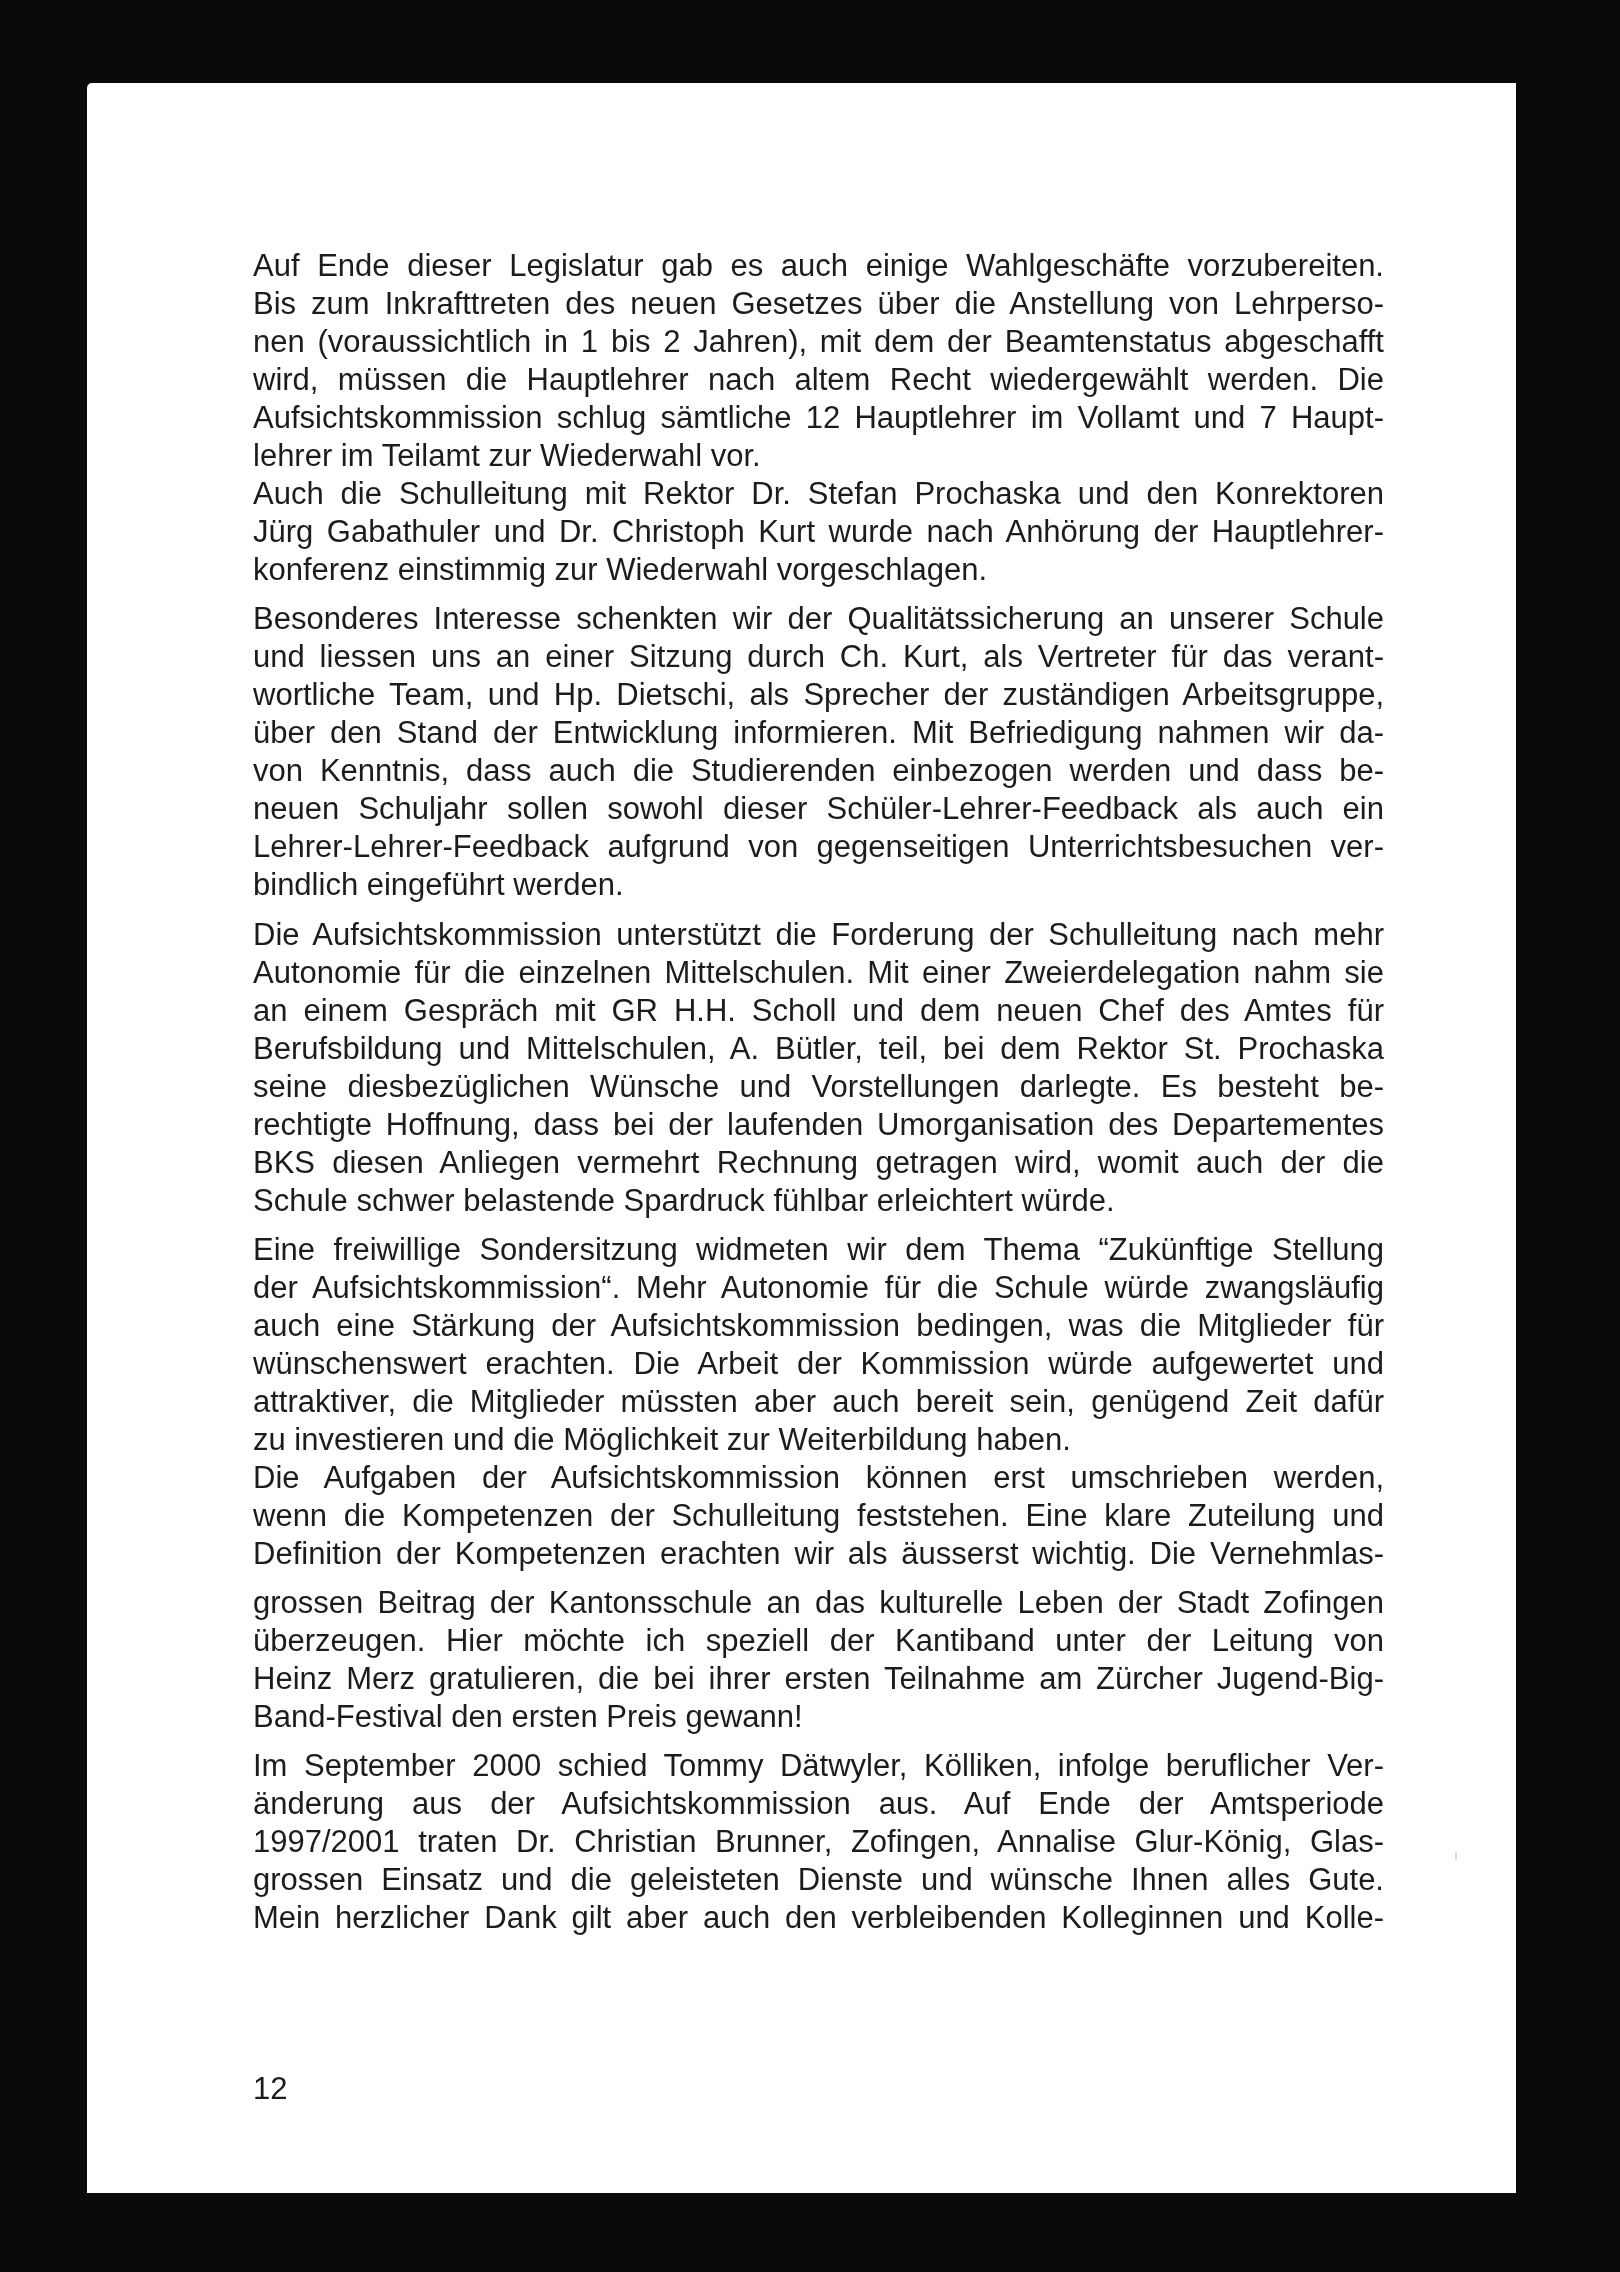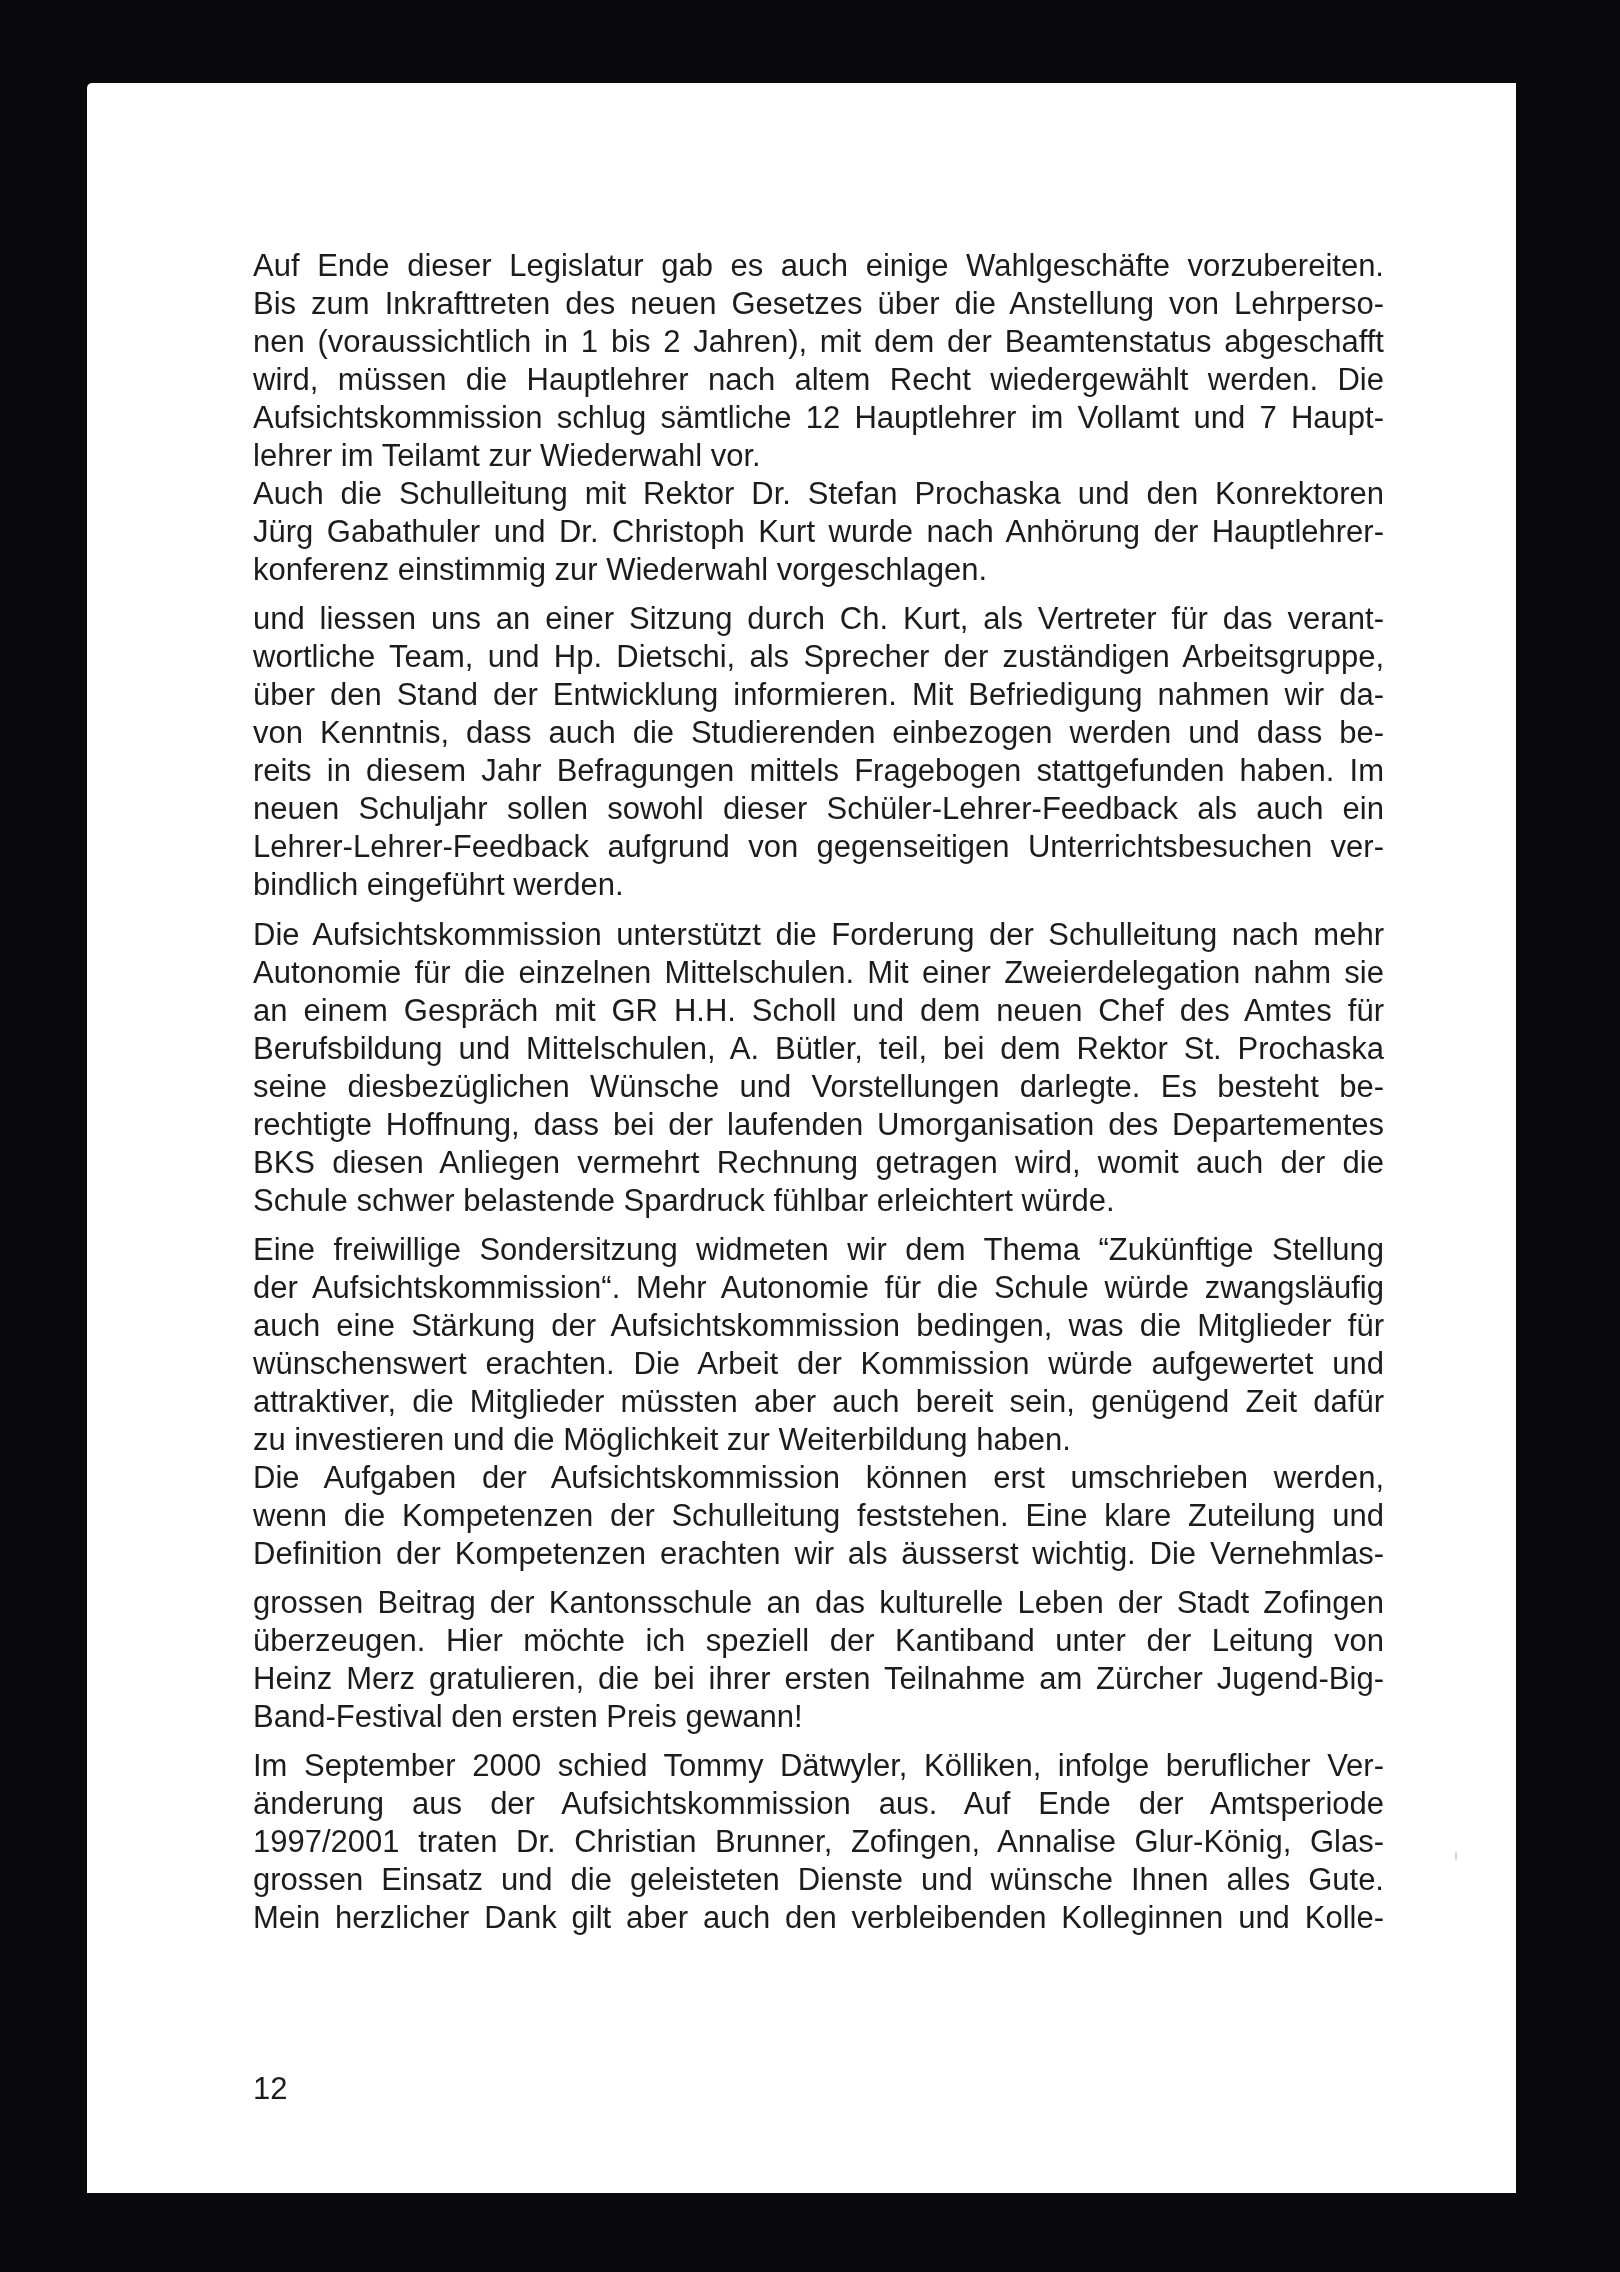--- a/index.html
+++ b/index.html
@@ -83,25 +83,25 @@
       <span class="line">wird, müssen die Hauptlehrer nach altem Recht wiedergewählt werden. Die</span>
       <span class="line">Aufsichtskommission schlug sämtliche 12 Hauptlehrer im Vollamt und 7 Haupt-</span>
       <span class="line last">lehrer im Teilamt zur Wiederwahl vor.</span>
       <span class="line">Auch die Schulleitung mit Rektor Dr. Stefan Prochaska und den Konrektoren</span>
       <span class="line">Jürg Gabathuler und Dr. Christoph Kurt wurde nach Anhörung der Hauptlehrer-</span>
       <span class="line last">konferenz einstimmig zur Wiederwahl vorgeschlagen.</span>
     </div>
     <div class="gap"></div>
 
     <div class="para">
+      <span class="line">Besonderes Interesse schenkten wir der Qualitätssicherung an unserer Schule</span>
       <span class="line">und liessen uns an einer Sitzung durch Ch. Kurt, als Vertreter für das verant-</span>
       <span class="line">wortliche Team, und Hp. Dietschi, als Sprecher der zuständigen Arbeitsgruppe,</span>
       <span class="line">über den Stand der Entwicklung informieren. Mit Befriedigung nahmen wir da-</span>
       <span class="line">von Kenntnis, dass auch die Studierenden einbezogen werden und dass be-</span>
-      <span class="line">reits in diesem Jahr Befragungen mittels Fragebogen stattgefunden haben. Im</span>
       <span class="line">neuen Schuljahr sollen sowohl dieser Schüler-Lehrer-Feedback als auch ein</span>
       <span class="line">Lehrer-Lehrer-Feedback aufgrund von gegenseitigen Unterrichtsbesuchen ver-</span>
       <span class="line last">bindlich eingeführt werden.</span>
     </div>
     <div class="gap"></div>
 
     <div class="para">
       <span class="line">Die Aufsichtskommission unterstützt die Forderung der Schulleitung nach mehr</span>
       <span class="line">Autonomie für die einzelnen Mittelschulen. Mit einer Zweierdelegation nahm sie</span>
       <span class="line">an einem Gespräch mit GR H.H. Scholl und dem neuen Chef des Amtes für</span>

